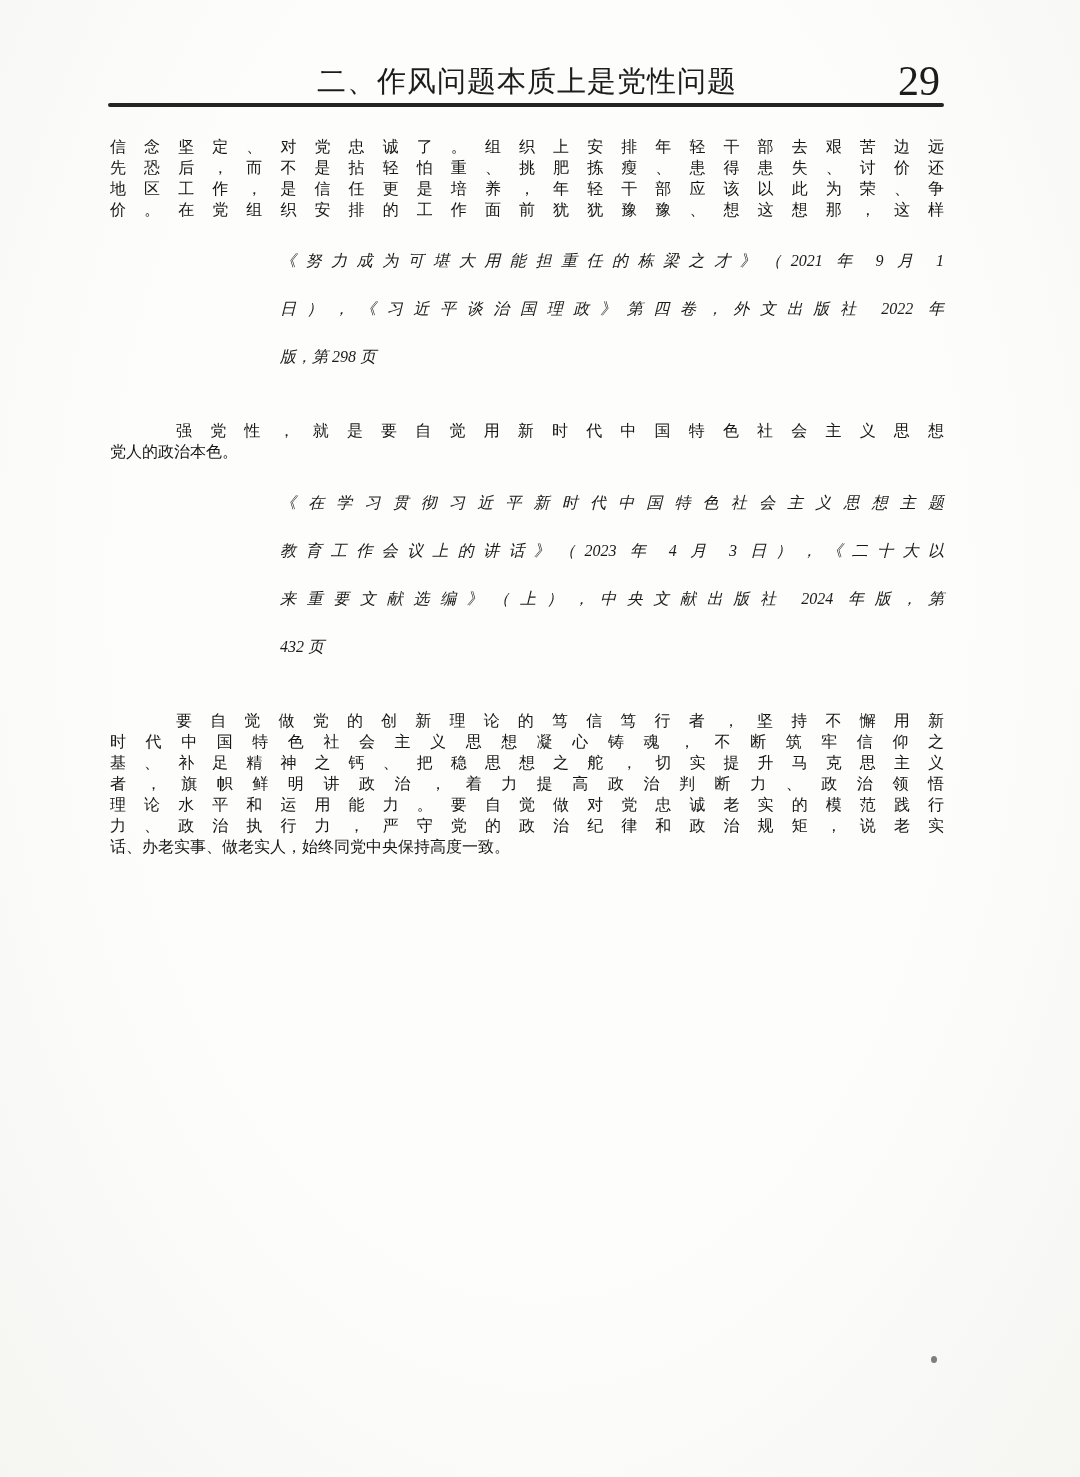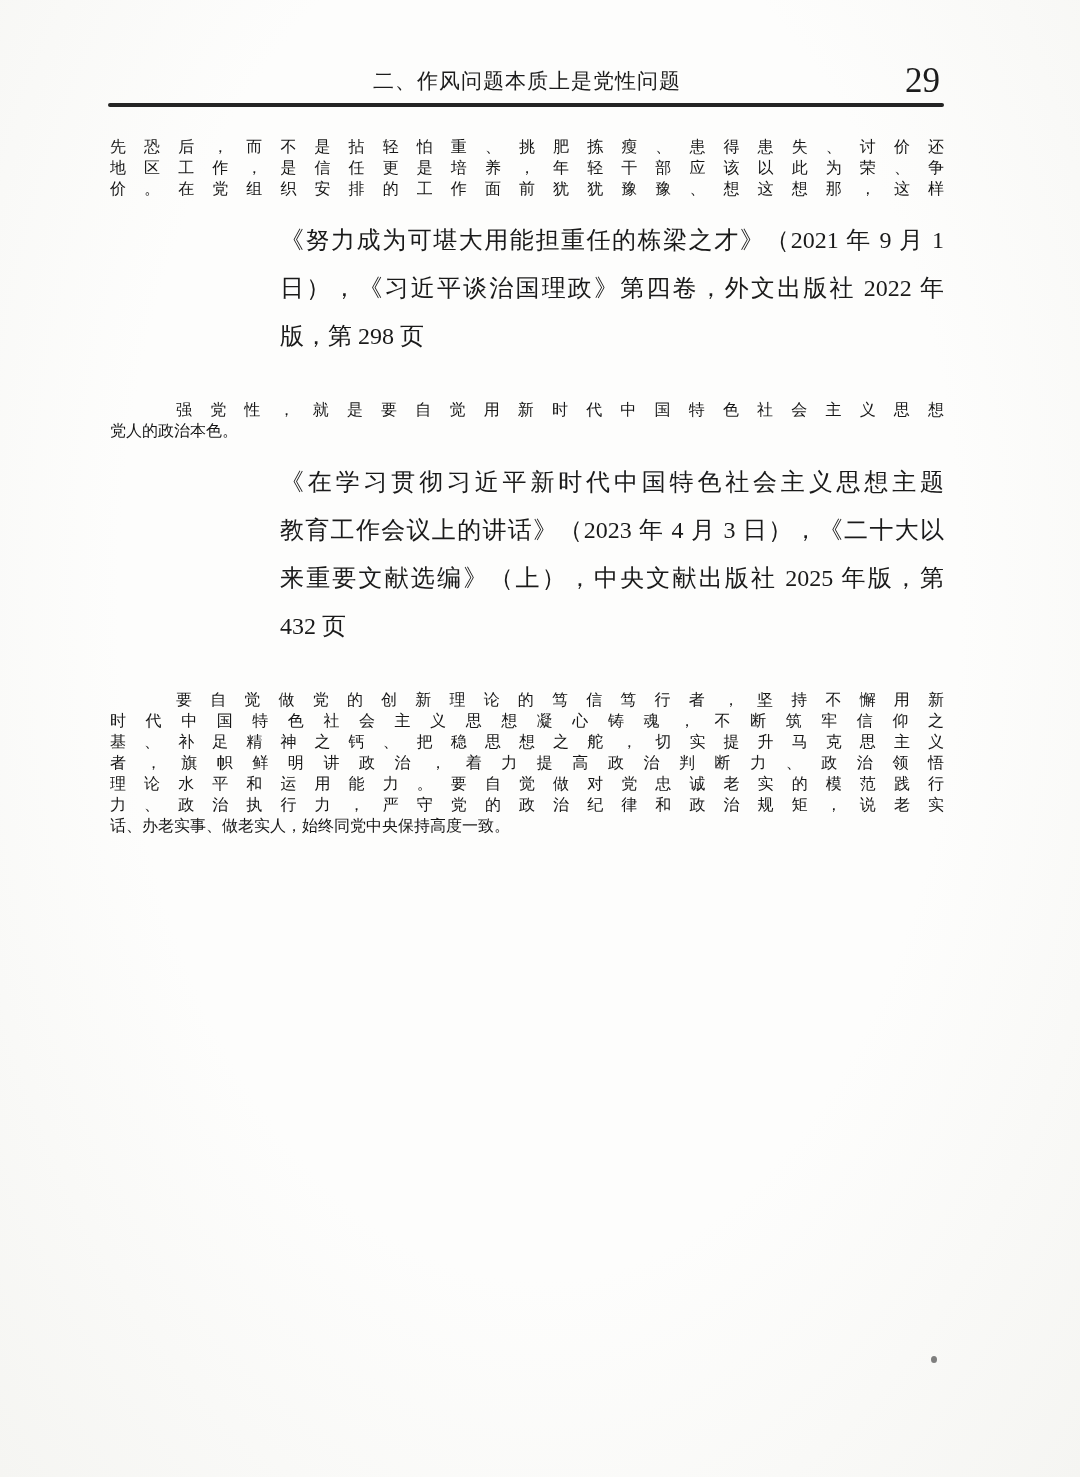--- a/index.html
+++ b/index.html
@@ -9,40 +9,40 @@
     margin:0 auto;
     background:radial-gradient(ellipse at 50% 40%, #fdfdfc 55%, #f5f5f2 100%);
     color:#161616;
     font-family:"Liberation Sans", sans-serif;
     overflow:hidden;
   }
   .running-header { position:absolute; top:62px; left:110px; right:136px; height:38px; }
   .running-title {
     text-align:center;
     font-family:"Liberation Serif", serif;
-    font-size:21px; line-height:38px; letter-spacing:1px; color:#1c1c1c;
+    font-size:29px; line-height:38px; letter-spacing:1px; color:#1c1c1c;
   }
   .page-number {
     position:absolute; right:4px; top:0;
     font-family:"Liberation Serif", serif;
-    font-size:35px; line-height:38px; color:#1c1c1c;
+    font-size:42px; line-height:38px; color:#1c1c1c;
   }
   .header-rule {
     position:absolute; top:103px; left:108px; width:836px; height:4px;
     background:#242424; border-radius:2px;
   }
   .content { position:absolute; top:107px; left:110px; width:834px; padding-top:30px; }
   .para { margin:0; font-size:33px; line-height:55px; color:#141414; }
   .bl { text-align:justify; text-align-last:justify; text-justify:inter-character; }
   .bl.last { text-align-last:left; }
   .bl.indent { text-indent:66px; }
   .citation {
     margin:0 0 40px 170px;
-    font-family:"Liberation Serif", serif; 
-    font-size:24px; line-height:48px; color:#1a1a1a;
+    font-family:"Liberation Serif", serif; font-style:italic;
+    font-size:16px; line-height:48px; color:#1a1a1a;
   }
   .cl { text-align:justify; text-align-last:justify; text-justify:inter-character; }
   .cl.last { text-align-last:left; }
   .artifact-dot {
     position:absolute; left:931px; top:1356px; width:6px; height:7px;
     background:#4a4a4a; border-radius:50%; opacity:.7;
   }
 </style>
 </head>
 <body>
@@ -53,41 +53,42 @@
     <div class="running-title">二、作风问题本质上是党性问题</div>
     <div class="page-number">29</div>
   </header>
 
   <div class="header-rule"></div>
 
   <main class="content">
 
     <p class="para">
       </p>
+      <div class="bl">信念坚定、对党忠诚了。组织上安排年轻干部去艰苦边远</div>
       <div class="bl">先恐后，而不是拈轻怕重、挑肥拣瘦、患得患失、讨价还</div>
       <div class="bl">地区工作，是信任更是培养，年轻干部应该以此为荣、争</div>
       <div class="bl">价。在党组织安排的工作面前犹犹豫豫、想这想那，这样</div>
     <p></p>
 
     <div class="citation">
       <div class="cl">《努力成为可堪大用能担重任的栋梁之才》（2021 年 9 月 1</div>
       <div class="cl">日），《习近平谈治国理政》第四卷，外文出版社 2022 年</div>
       <div class="cl last">版，第 298 页</div>
     </div>
 
     <p class="para">
       </p>
       <div class="bl indent">强党性，就是要自觉用新时代中国特色社会主义思想</div>
       <div class="bl last">党人的政治本色。</div>
     <p></p>
 
     <div class="citation">
       <div class="cl">《在学习贯彻习近平新时代中国特色社会主义思想主题</div>
       <div class="cl">教育工作会议上的讲话》（2023 年 4 月 3 日），《二十大以</div>
-      <div class="cl">来重要文献选编》（上），中央文献出版社 2025 年版，第</div>
+      <div class="cl">来重要文献选编》（上），中央文献出版社 2024 年版，第</div>
       <div class="cl last">432 页</div>
     </div>
 
     <p class="para">
       </p>
       <div class="bl indent">要自觉做党的创新理论的笃信笃行者，坚持不懈用新</div>
       <div class="bl">时代中国特色社会主义思想凝心铸魂，不断筑牢信仰之</div>
       <div class="bl">基、补足精神之钙、把稳思想之舵，切实提升马克思主义</div>
       <div class="bl">者，旗帜鲜明讲政治，着力提高政治判断力、政治领悟</div>
       <div class="bl">理论水平和运用能力。要自觉做对党忠诚老实的模范践行</div>

